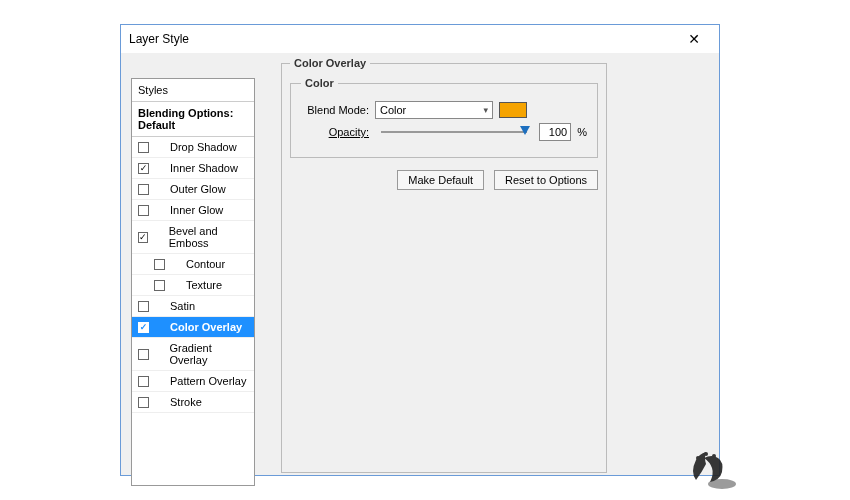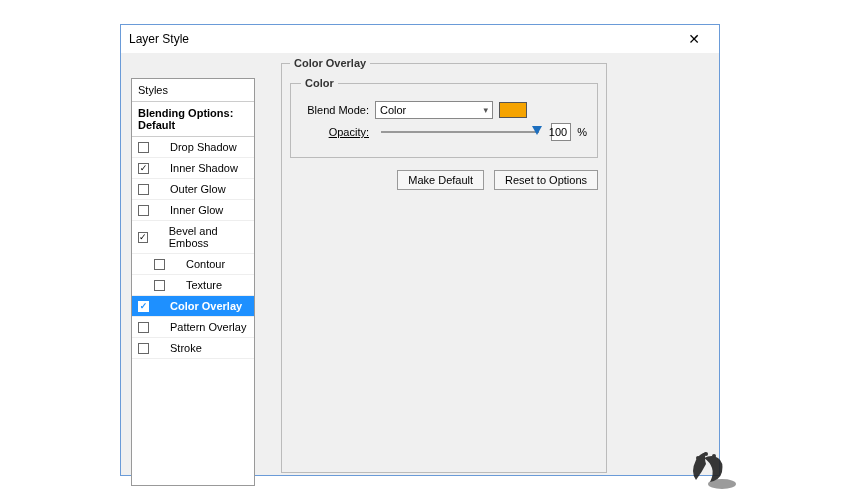--- a/index.html
+++ b/index.html
@@ -102,21 +102,21 @@
     flex: 1; height: 2px; background: #999; position: relative; margin: 0 6px;
   }
   .slider-thumb {
     position: absolute; top: -5px; right: -3px;
     width: 0; height: 0;
     border-left: 5px solid transparent;
     border-right: 5px solid transparent;
     border-top: 9px solid #1d6fbf;
   }
   .num {
-    width: 20px; height: 18px; border: 1px solid #888;
+    width: 32px; height: 18px; border: 1px solid #888;
     background: #fff; text-align: right; padding: 0 3px;
     display: flex; align-items: center; justify-content: flex-end; font-size: 11px;
   }
   .btns { display: flex; gap: 10px; justify-content: flex-end; margin-top: 12px; }
   .btn {
     background: #f6f6f6; border: 1px solid #999;
     padding: 3px 10px; font-size: 11px; cursor: default;
   }
 
   .right-panel {
@@ -191,23 +191,31 @@
             <span>Bevel and Emboss</span>
           </div>
           <div class="style-item indent">
             <span class="chk"></span>
             <span>Contour</span>
           </div>
           <div class="style-item indent">
             <span class="chk"></span>
             <span>Texture</span>
           </div>
+          <div class="style-item">
+            <span class="chk"></span>
+            <span>Satin</span>
+          </div>
           <div class="style-item selected">
             <span class="chk checked"></span>
             <span>Color Overlay</span>
+          </div>
+          <div class="style-item">
+            <span class="chk"></span>
+            <span>Gradient Overlay</span>
           </div>
           <div class="style-item">
             <span class="chk"></span>
             <span>Pattern Overlay</span>
           </div>
           <div class="style-item">
             <span class="chk"></span>
             <span>Stroke</span>
           </div>
         </div>

